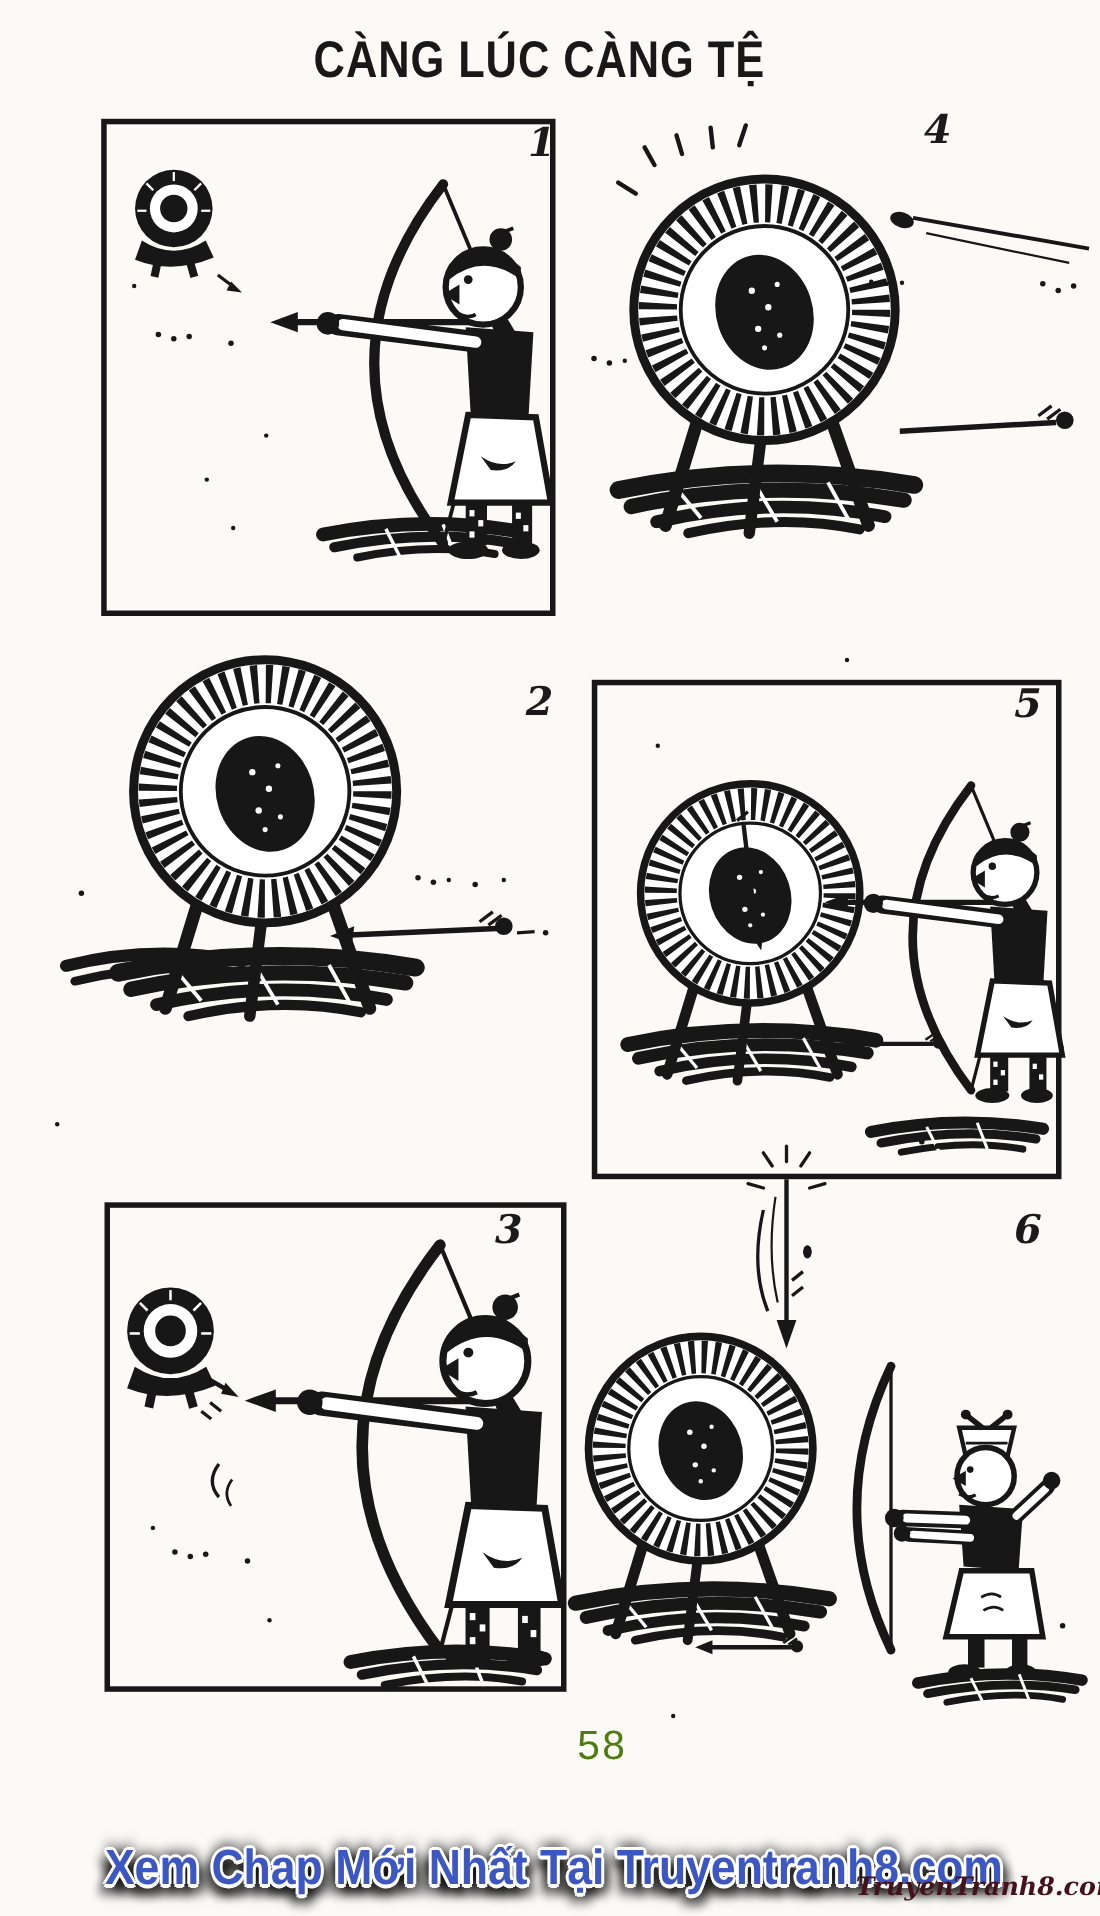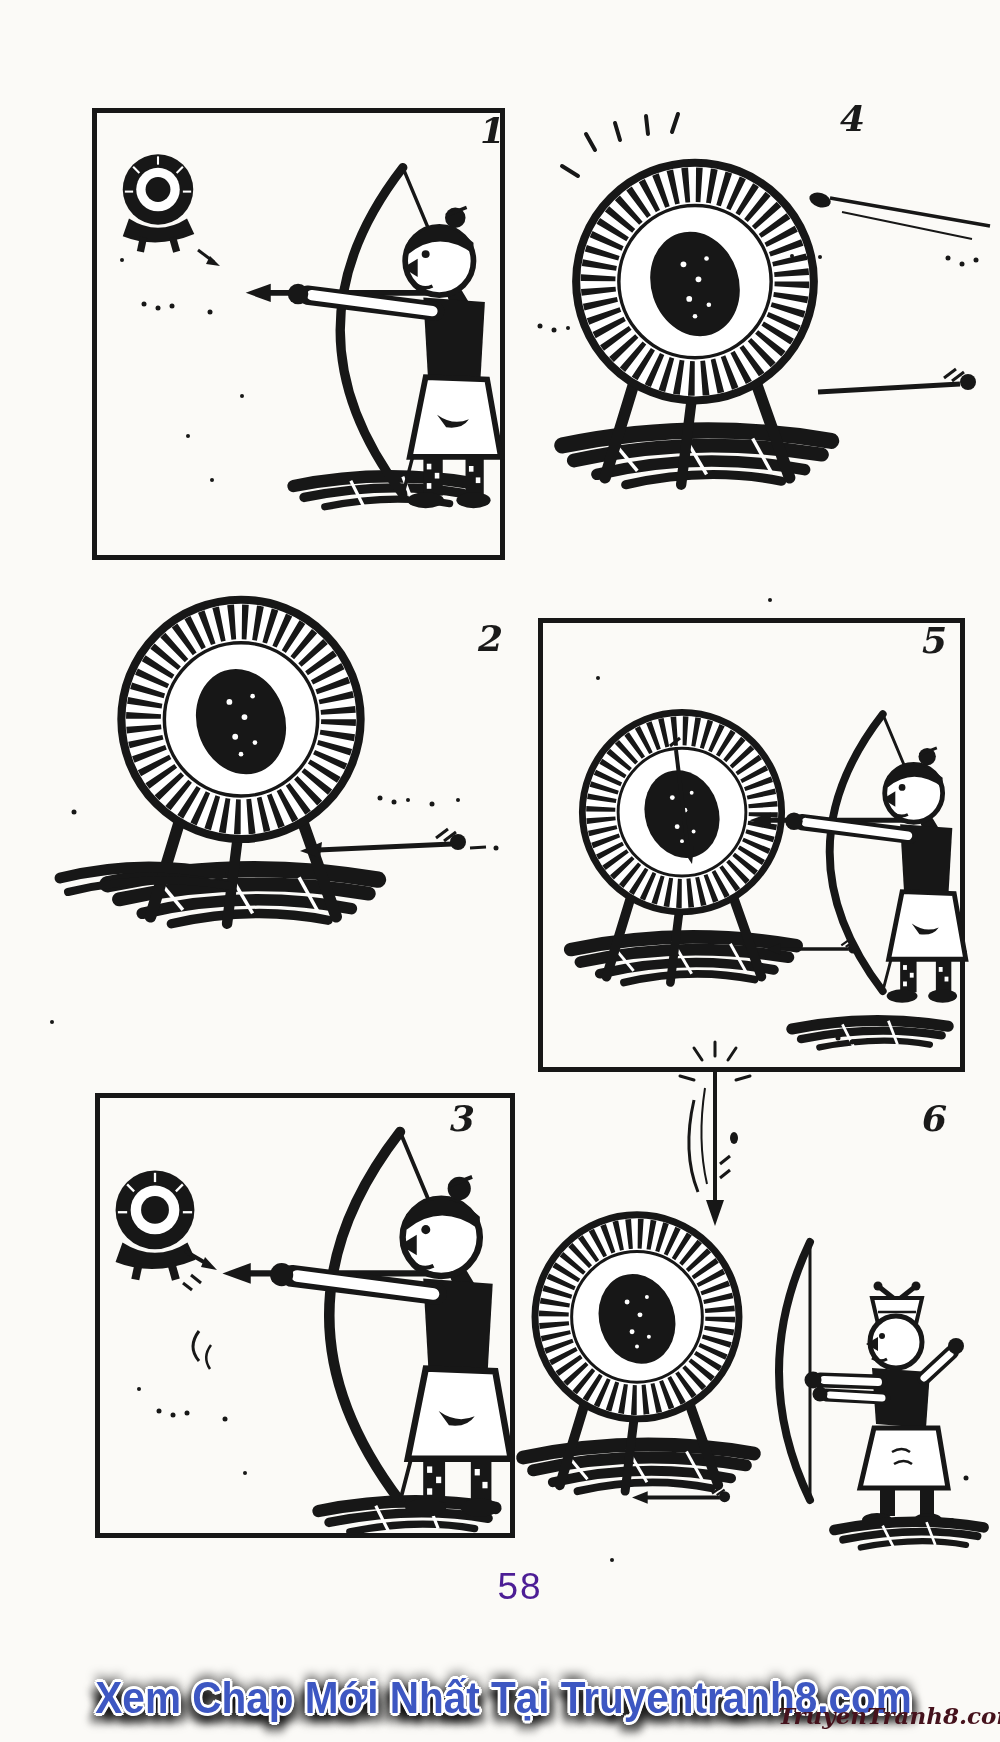--- a/index.html
+++ b/index.html
@@ -4,22 +4,22 @@
 <style>
   html,body{margin:0;padding:0;background:#e8e8e6;}
   .page{position:relative;width:1000px;height:1742px;background:#fbfaf7;overflow:hidden;
         font-family:"Liberation Sans",sans-serif;}
   .title{position:absolute;left:0;top:26px;width:980px;text-align:center;}
   .title span{display:inline-block;font-weight:bold;font-size:47px;color:#181818;
         letter-spacing:1px;transform:scaleX(0.84);white-space:nowrap;}
   .panel-num{position:absolute;font-family:"DejaVu Serif",serif;font-style:italic;
         font-weight:bold;color:#1a1a1a;font-size:36px;line-height:1;}
   .art{position:absolute;left:0;top:0;width:1000px;height:1742px;overflow:visible;}
-  .page-number{position:absolute;left:470px;top:1566px;width:100px;text-align:center;
-        font-size:37px;color:#4c1d95;letter-spacing:2px;}
+  .page-number{position:absolute;left:470px;top:1566px;width:100px;text-align:right;
+        font-size:37px;color:#4d7c0f;letter-spacing:2px;}
   .footer-banner{position:absolute;left:50px;top:1672px;width:780px;text-align:center;
         font-weight:bold;font-size:45px;white-space:nowrap;text-decoration:underline;}
   .footer-banner span{display:inline-block;transform:scaleX(0.9);color:#3d57c2;
         text-shadow:
           -2px -2px 0 #ffffff, 2px -2px 0 #ffffff, -2px 2px 0 #ffffff, 2px 2px 0 #ffffff,
           0 -3px 0 #ffffff, 0 3px 0 #ffffff, -3px 0 0 #ffffff, 3px 0 0 #ffffff,
           0 7px 14px #000000, 0 -5px 12px #000000, 6px 8px 10px #000000, -6px 8px 10px #000000;}
   .watermark{position:absolute;left:778px;top:1702px;width:215px;text-align:right;
         font-family:"DejaVu Serif",serif;font-style:italic;font-weight:bold;
         font-size:23px;color:#45121c;}
@@ -314,20 +314,23 @@
     </g>
 
     <g fill="#171717">
       <circle cx="770" cy="600" r="2"></circle>
         <circle cx="52" cy="1022" r="2"></circle>
       <circle cx="965" cy="952" r="2"></circle>
         <circle cx="612" cy="1560" r="2"></circle>
     </g>
   </svg>
 
+  <div class="title">
+    <span>CÀNG LÚC CÀNG TỆ</span>
+  </div>
 
   <span class="panel-num" style="left:480px;top:112px;">1</span>
   <span class="panel-num" style="left:840px;top:100px;">4</span>
   <span class="panel-num" style="left:478px;top:620px;">2</span>
   <span class="panel-num" style="left:922px;top:622px;">5</span>
   <span class="panel-num" style="left:450px;top:1100px;">3</span>
   <span class="panel-num" style="left:922px;top:1100px;">6</span>
 
   <div class="page-number">58</div>
 

